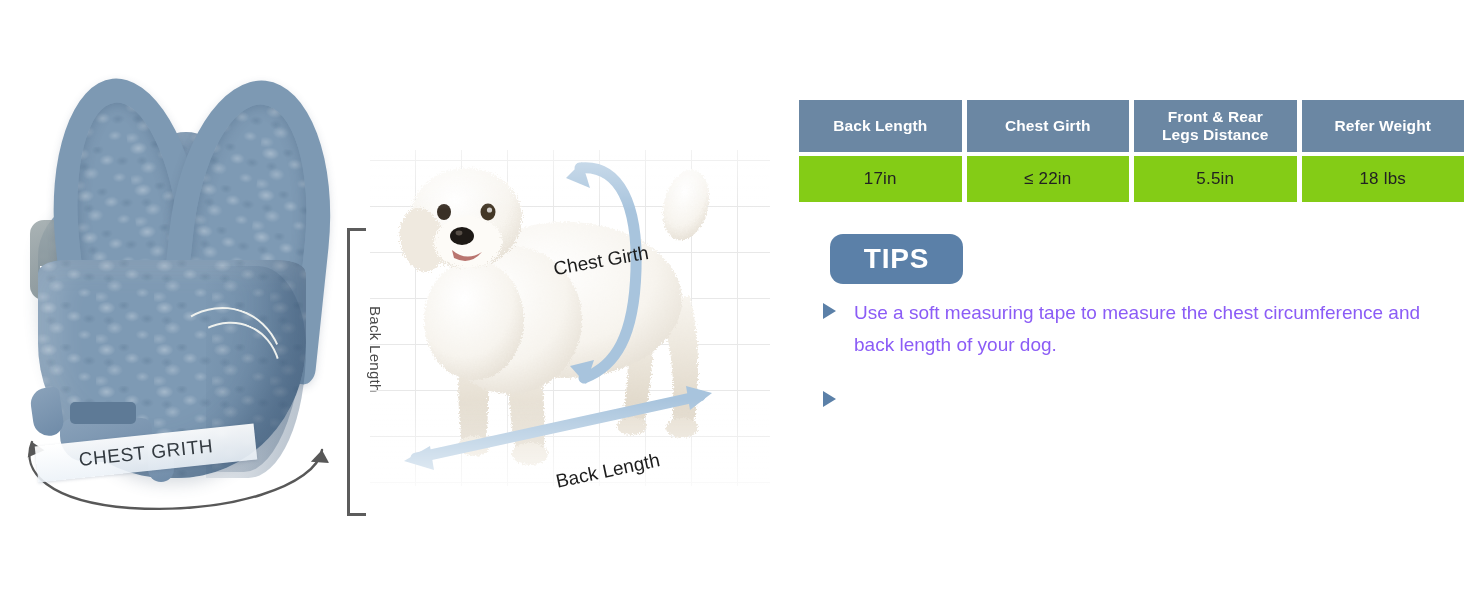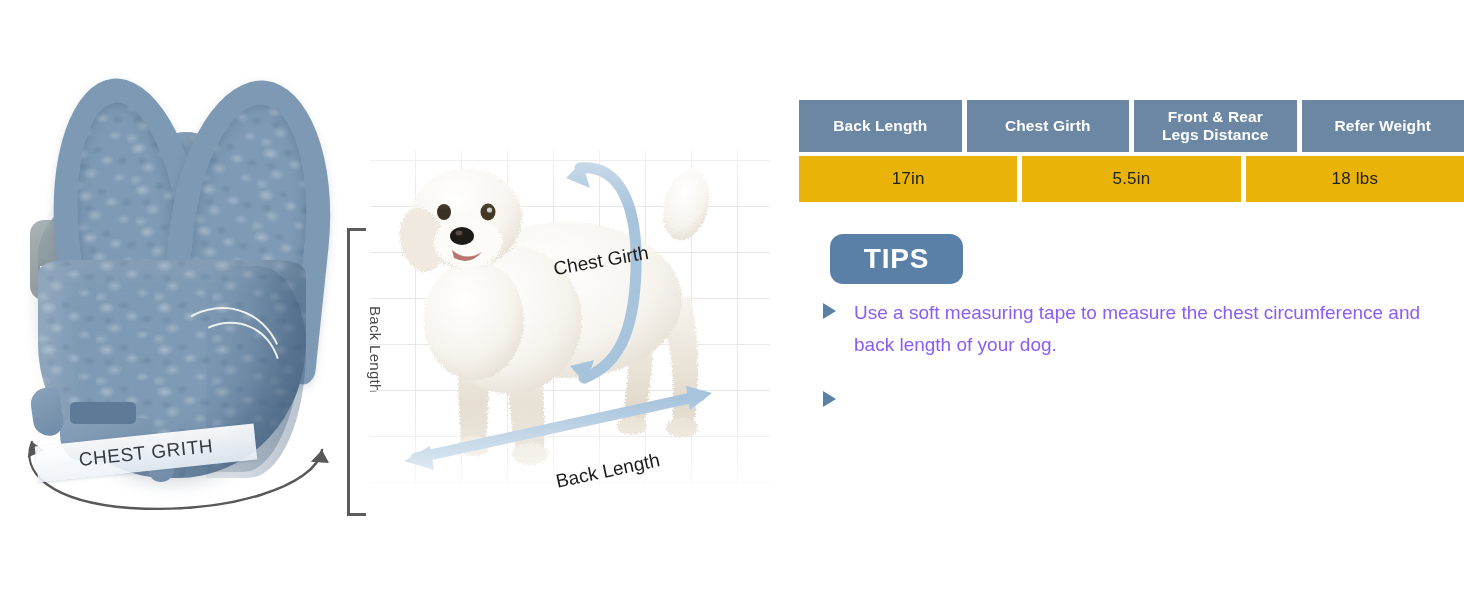--- a/index.html
+++ b/index.html
@@ -161,21 +161,21 @@
     flex:1 1 0;display:flex;align-items:center;justify-content:center;
     text-align:center;box-sizing:border-box;
   }
   .th+.th,.td+.td{margin-left:5px;}
   .th{
     background:#6b87a3;color:#ffffff;height:52px;
     font-size:15.5px;font-weight:bold;line-height:1.15;padding:0 4px;
     letter-spacing:.1px;
   }
   .td{
-    background:#eab308;color:#222;height:46px;font-size:17px;letter-spacing:.2px;
+    background:#84cc16;color:#222;height:46px;font-size:17px;letter-spacing:.2px;
   }
 
   
   #tips-badge{
     position:absolute;left:830px;top:234px;width:133px;height:50px;
     background:#5b80a8;border-radius:13px;
     display:flex;align-items:center;justify-content:center;
   }
   #tips-badge span{color:#fff;font-size:28px;font-weight:bold;letter-spacing:.8px;}
 
@@ -338,20 +338,21 @@
           <span>Front &amp; Rear</span><br>
           <span>Legs Distance</span>
         </div>
       </div>
       <div class="th">
         <div><span>Refer Weight</span></div>
       </div>
     </div>
     <div class="tbl-row">
       <div class="td">17in</div>
+      <div class="td">≤ 22in</div>
       <div class="td">5.5in</div>
       <div class="td">18 lbs</div>
     </div>
   </div>
 
   <div id="tips-badge">
     <span>TIPS</span>
   </div>
 
   <div id="tips-list">

